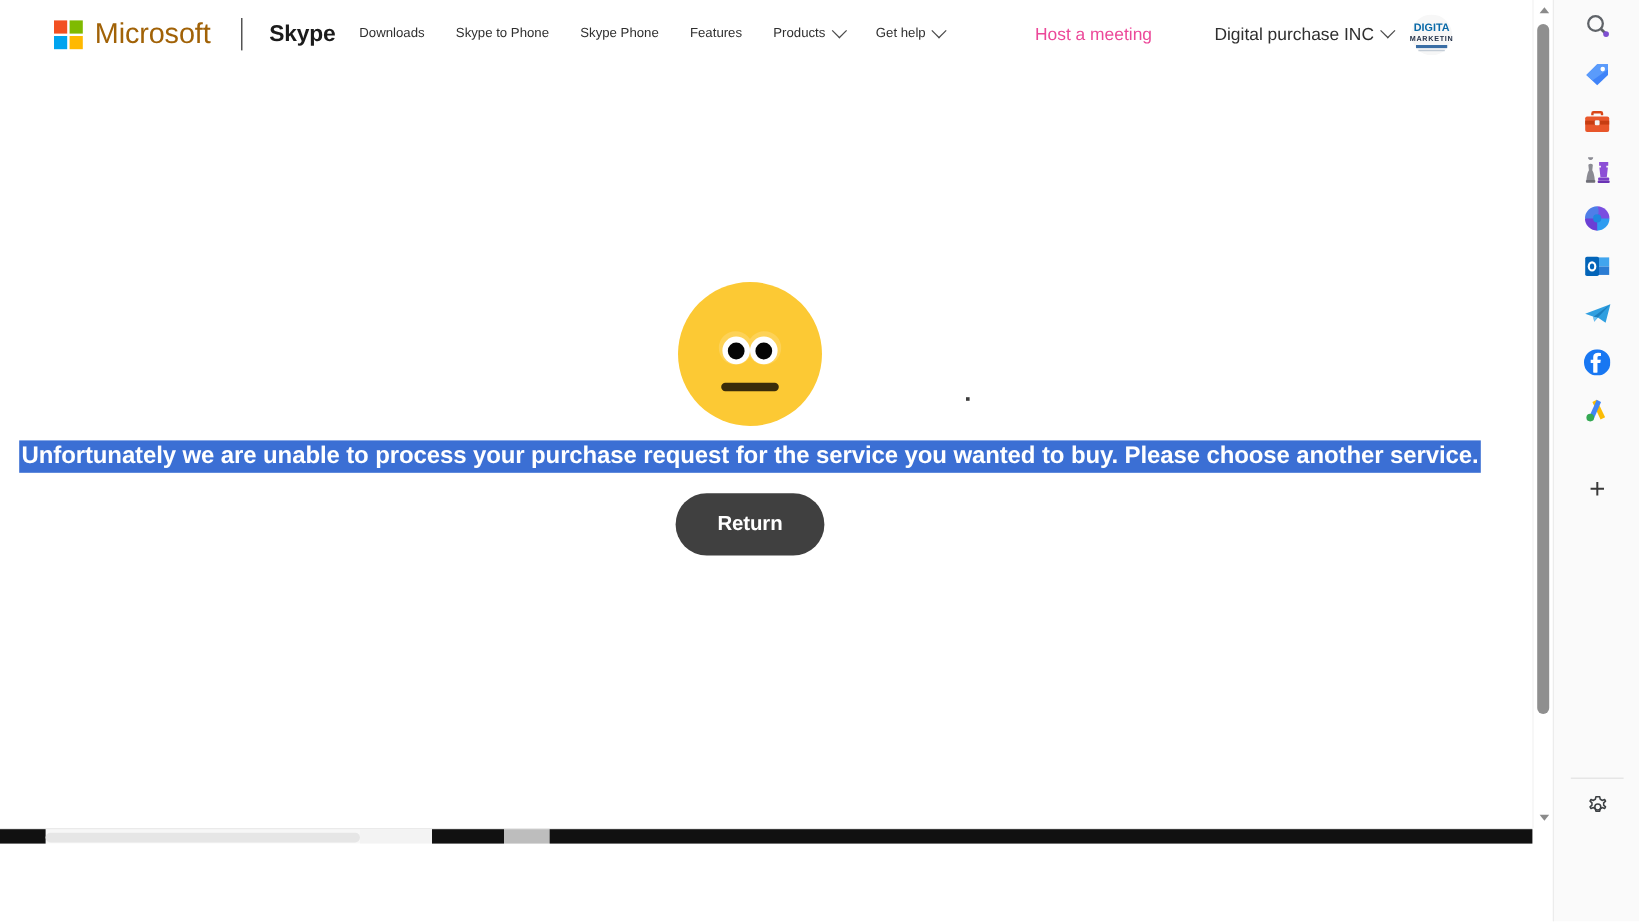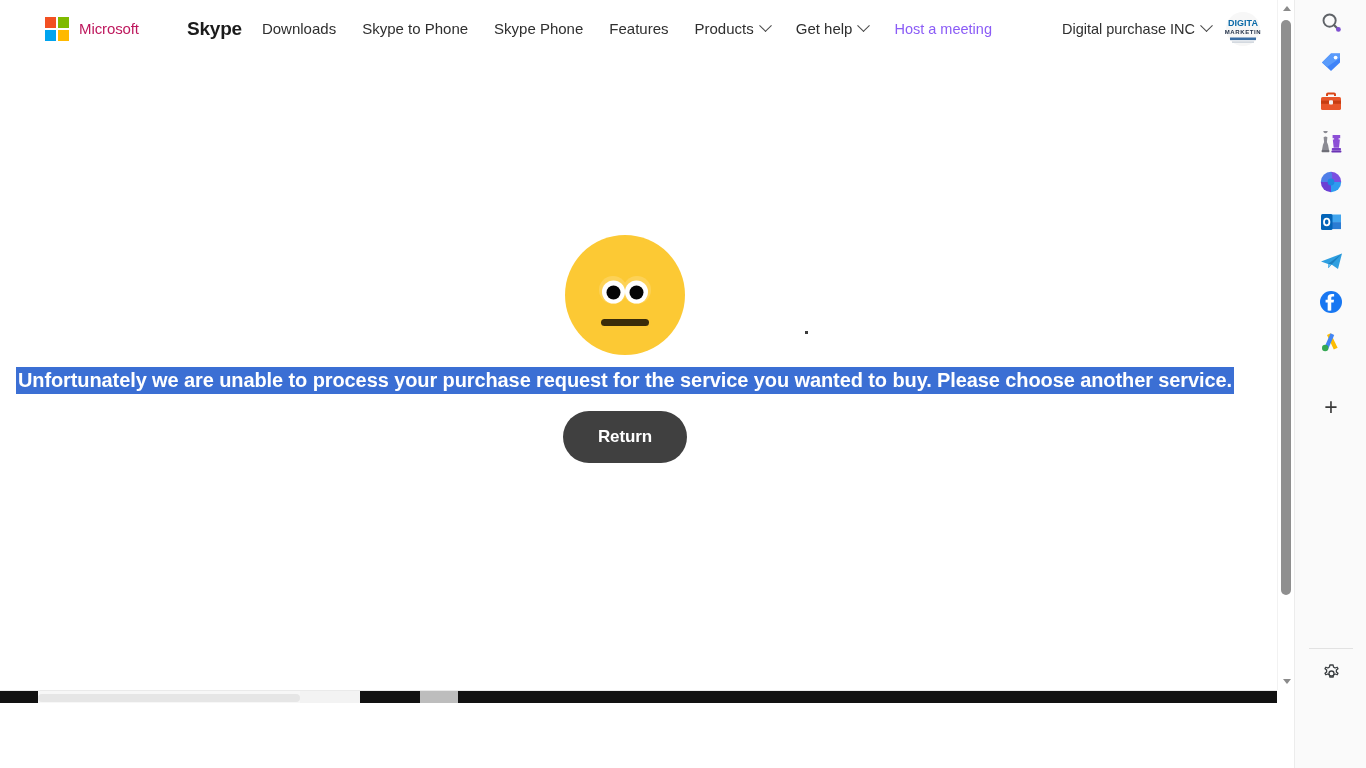--- a/index.html
+++ b/index.html
@@ -49,22 +49,22 @@
   .ms-squares {
     width: 24px; height: 24px;
     display: grid;
     grid-template-columns: 11px 11px;
     grid-template-rows: 11px 11px;
     gap: 2px;
   }
   .ms-sq { width: 11px; height: 11px; display:block; }
   .ms-brand-text {
     margin-left: 10px;
-    font-size: 15px;
-    color: #be185d;
+    font-size: 24px;
+    color: #a16207;
     font-weight: 400;
     letter-spacing: -0.1px;
     white-space: nowrap;
   }
 
   .nav-divider {
     width: 1px;
     height: 27px;
     background: #2b2b2b;
     margin-left: 26px;
@@ -78,21 +78,21 @@
     white-space: nowrap;
     letter-spacing: -0.2px;
   }
 
   .nav-links {
     display: flex;
     align-items: center;
     margin-left: 20px;
   }
   .nav-link {
-    font-size: 15px;
+    font-size: 11px;
     color: #2f2f2f;
     white-space: nowrap;
     margin-right: 26px;
     cursor: pointer;
     display: flex;
     align-items: center;
     line-height: 1;
   }
   .caret {
     display: inline-block;
@@ -104,23 +104,23 @@
   }
 
   .nav-right {
     margin-left: auto;
     display: flex;
     align-items: center;
     margin-right: 62px;
   }
   .host-link {
     font-size: 14.5px;
-    color: #8b5cf6;
-    white-space: nowrap;
-    margin-right: 70px;
+    color: #ec4899;
+    white-space: nowrap;
+    margin-right: 52px;
     cursor: pointer;
   }
   .account-link {
     font-size: 14.5px;
     color: #2f2f2f;
     white-space: nowrap;
     cursor: pointer;
     display: flex;
     align-items: center;
   }

